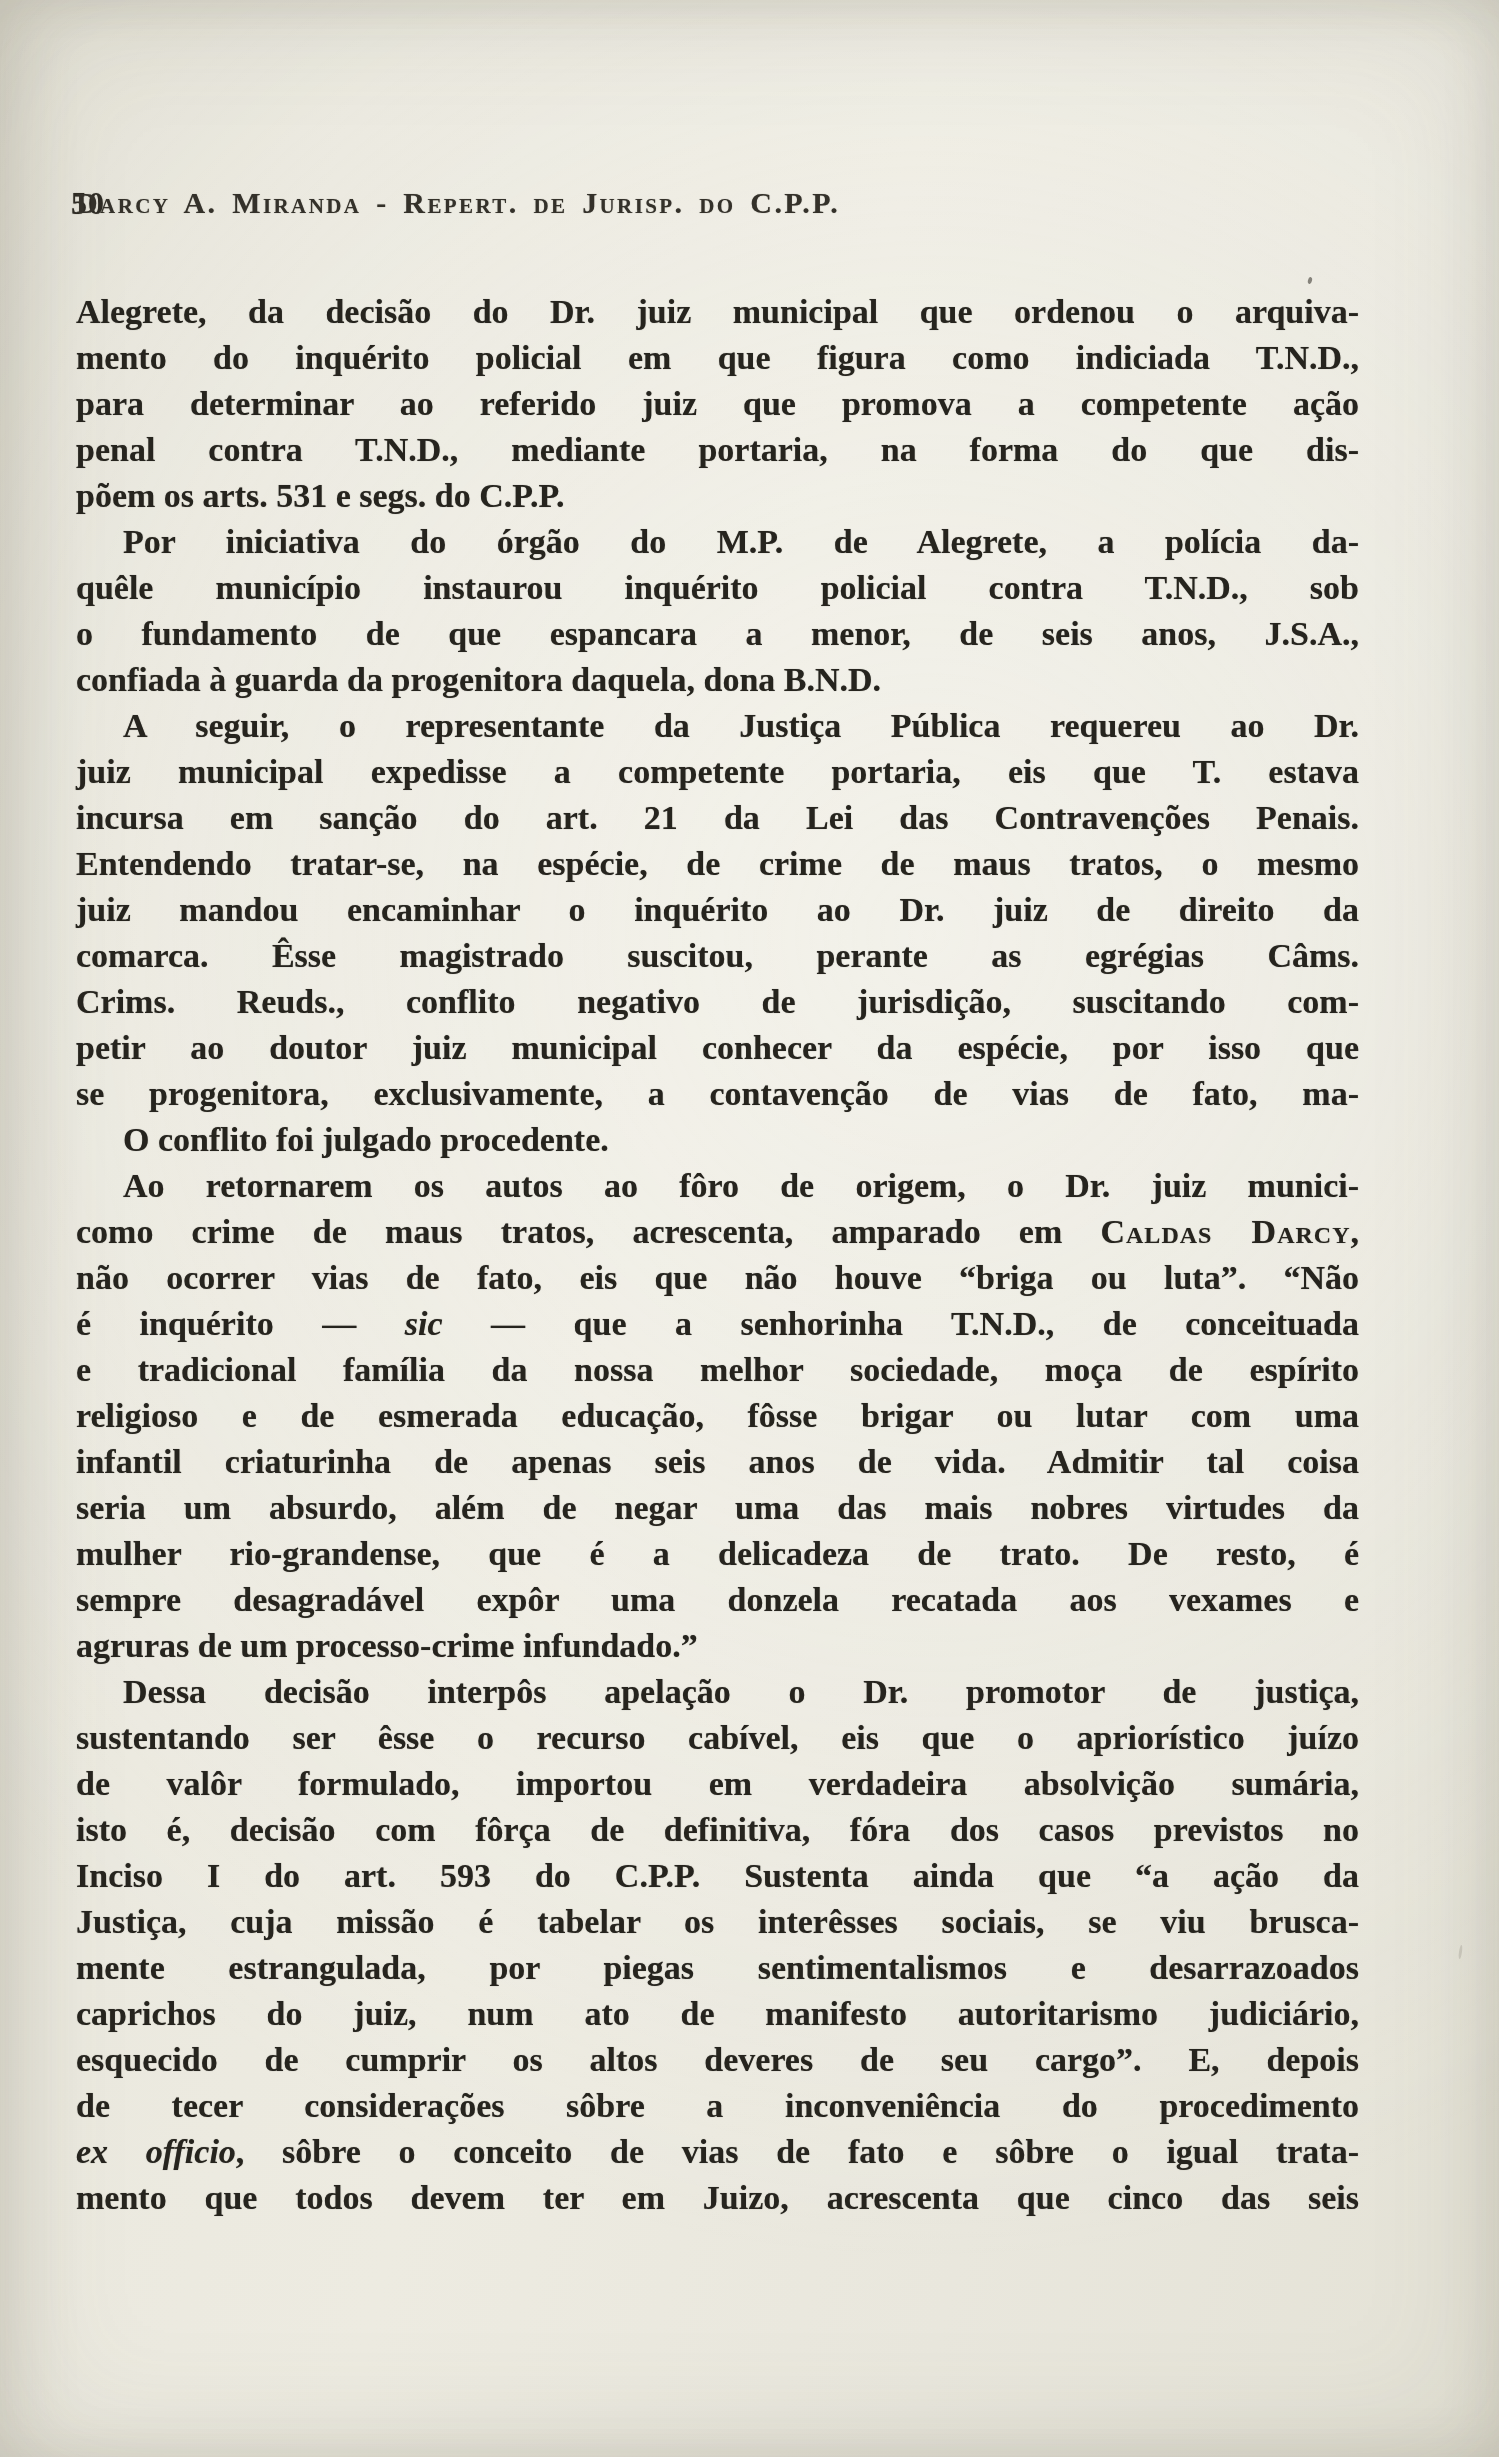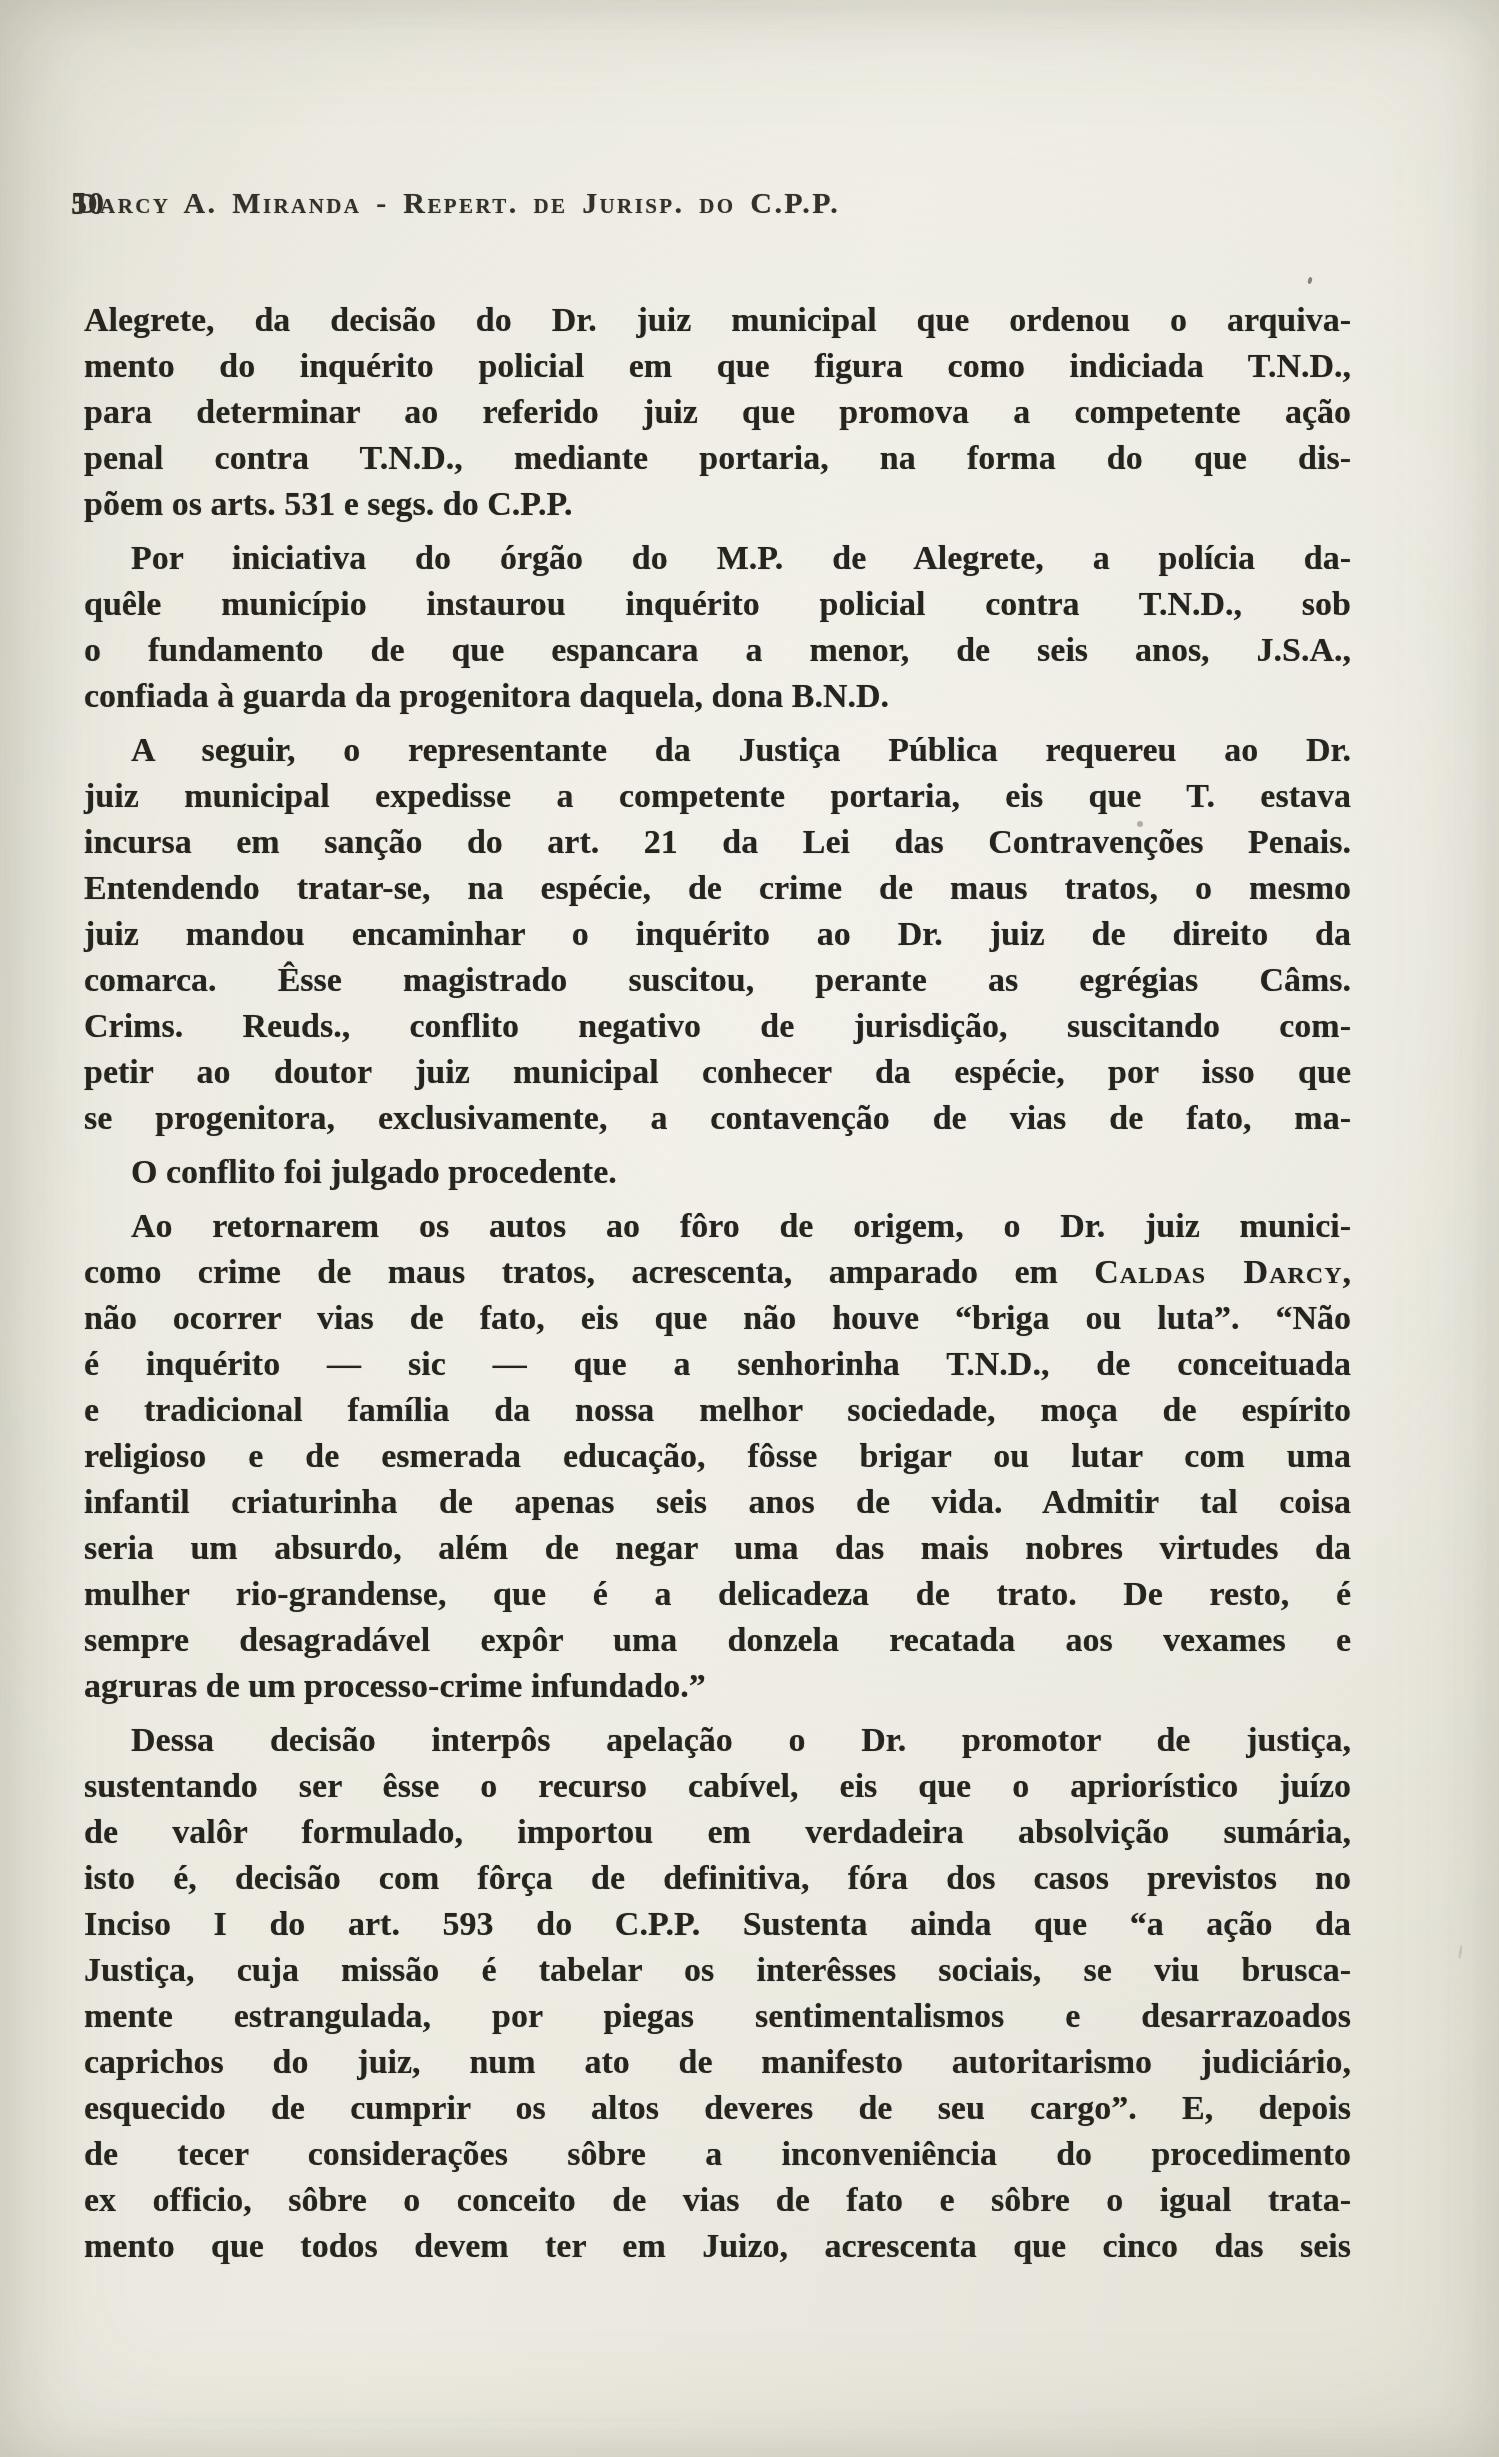--- a/index.html
+++ b/index.html
@@ -49,32 +49,32 @@
   }
 
   .text-block {
     position: absolute;
     left: 76px; top: 289px; width: 1283px;
     color: #26241e;
     font-size: 34px;
     font-weight: bold;
     text-shadow: 0 0 1px rgba(38,36,30,0.45);
   }
-  .para { margin: 8px; }
+  .para { margin: 0; }
   .line {
     height: 46px;
     line-height: 46px;
     white-space: nowrap;
     text-align: justify;
     text-align-last: justify;
   }
   .line.endline { text-align-last: left; }
   .para.indent .line:first-child { text-indent: 47px; }
   .sc { font-variant: small-caps; letter-spacing: 1px; }
-  .it { }
+  .it { font-style: italic; }
 </style>
 </head>
 <body>
 
 <div class="paper-shade"></div>
 <span class="scan-speck speck-a"></span>
 <span class="scan-speck speck-b"></span>
 <span class="scan-speck speck-c"></span>
 
 <div class="page-number">50</div>

